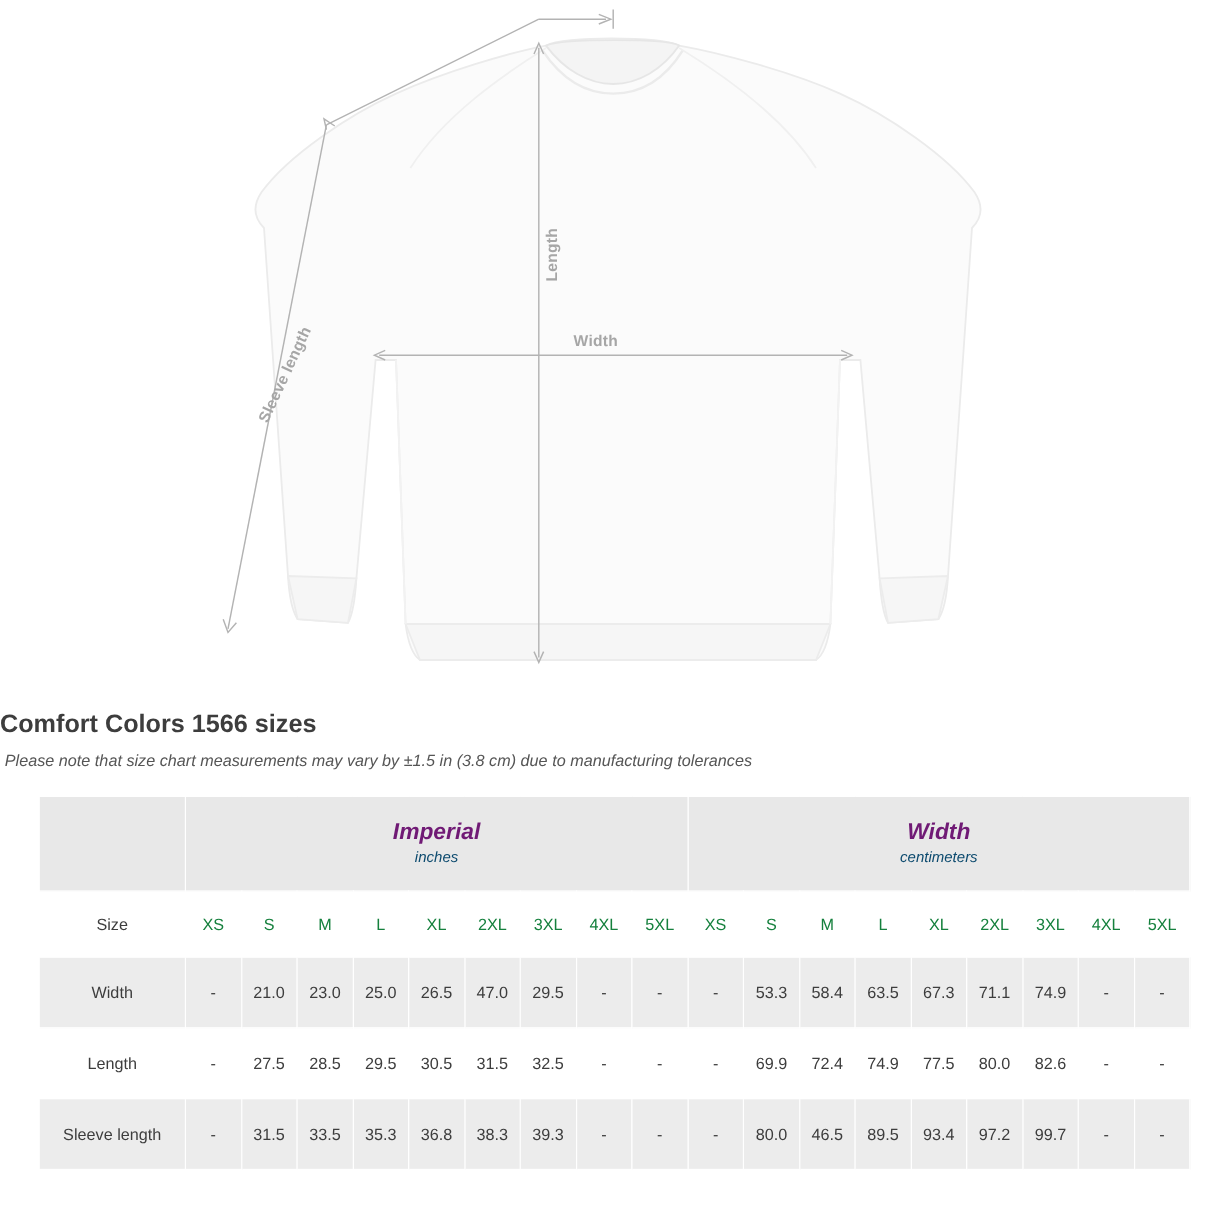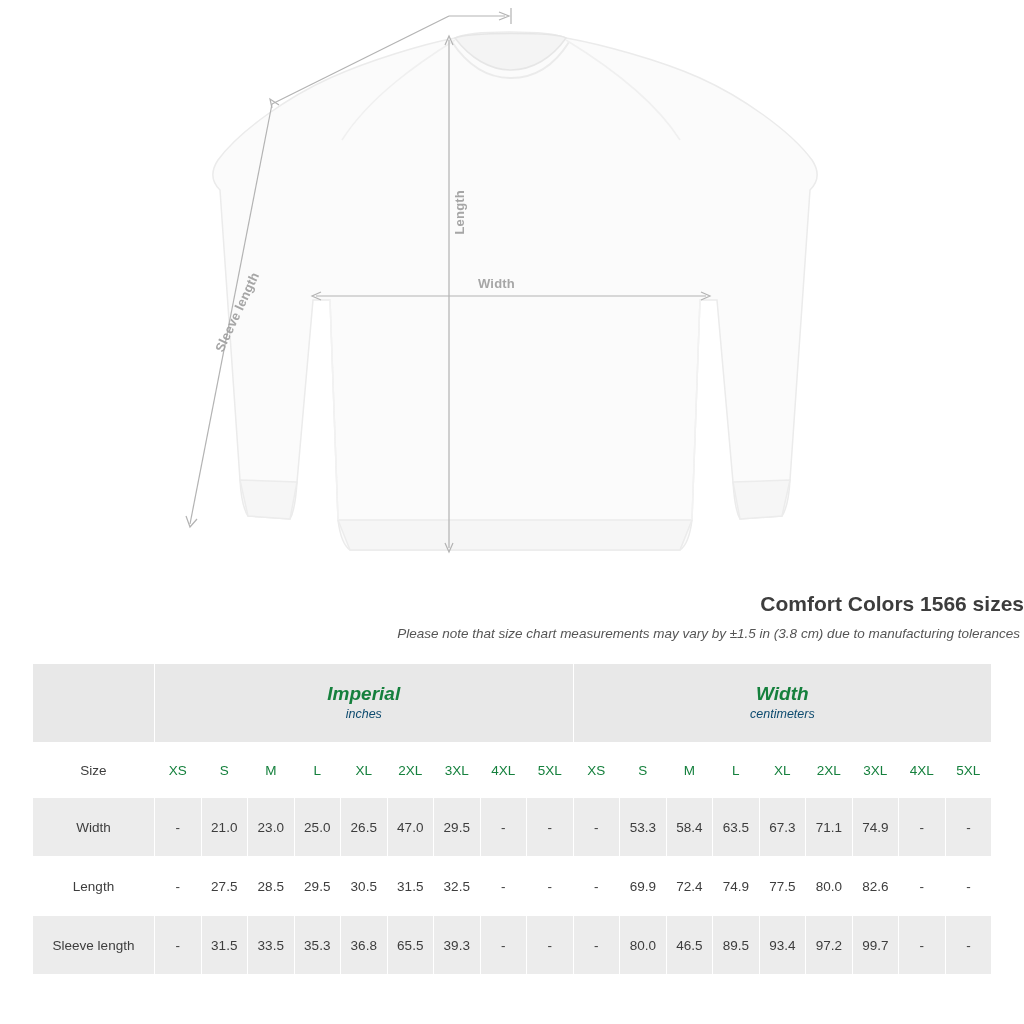--- a/index.html
+++ b/index.html
@@ -38,21 +38,21 @@
     writing-mode: vertical-rl;
     transform: rotate(180deg);
   }
   .dim-label.sleeve {
     transform: rotate(-65deg);
     transform-origin: left top;
   }
 
   
   .title-block {
-    text-align: right;
+    text-align: left;
     margin-top: 12px;
   }
   .chart-title {
     font-size: 21px;
     font-weight: bold;
     color: #3d3d3d;
     margin: 0 0 10px 0;
   }
   .chart-note {
     font-size: 13.5px;
@@ -78,21 +78,21 @@
     font-weight: normal;
   }
   .unit-head {
     background: #e8e8e8;
     height: 76px;
   }
   .unit-title {
     font-size: 19px;
     font-style: italic;
     font-weight: bold;
-    color: #15803d;
+    color: #701a75;
     line-height: 1.25;
   }
   .unit-sub {
     font-size: 12.5px;
     font-style: italic;
     color: #0c4a6e;
     line-height: 1.4;
   }
   .hdr-row td {
     background: #ffffff;
@@ -306,21 +306,21 @@
         <td>-</td>
       </tr>
 
       <tr class="data-row shade">
         <td class="rowhead">Sleeve length</td>
         <td>-</td>
         <td>31.5</td>
         <td>33.5</td>
         <td>35.3</td>
         <td>36.8</td>
-        <td>65.5</td>
+        <td>38.3</td>
         <td>39.3</td>
         <td>-</td>
         <td>-</td>
         <td>-</td>
         <td>80.0</td>
         <td>46.5</td>
         <td>89.5</td>
         <td>93.4</td>
         <td>97.2</td>
         <td>99.7</td>

